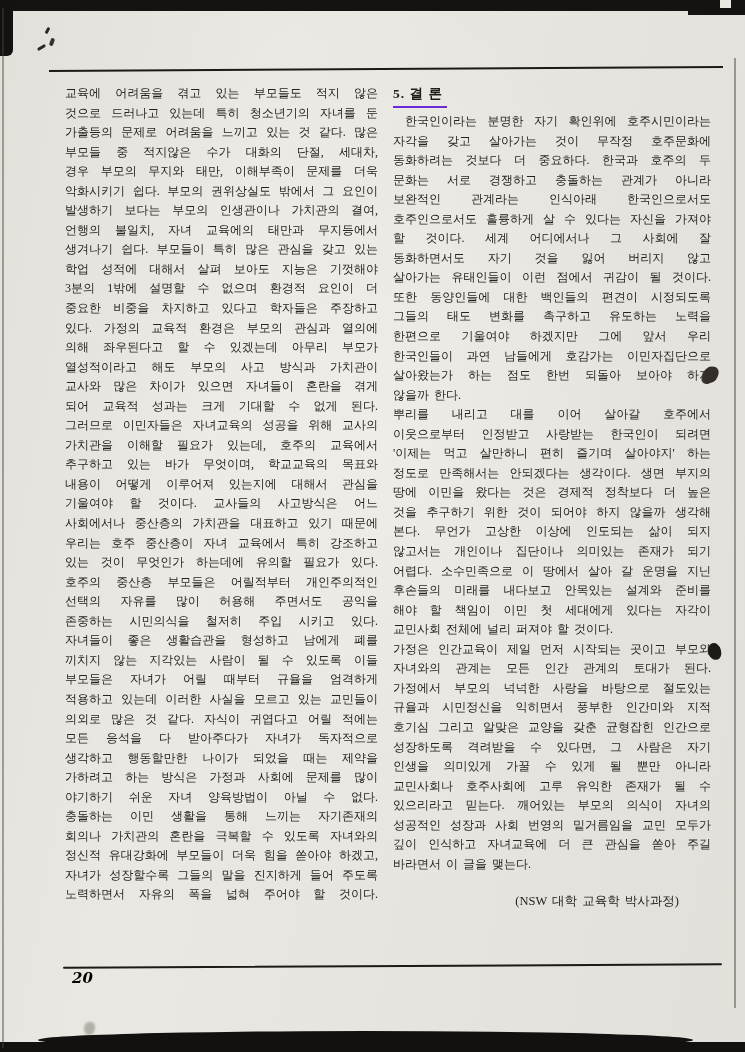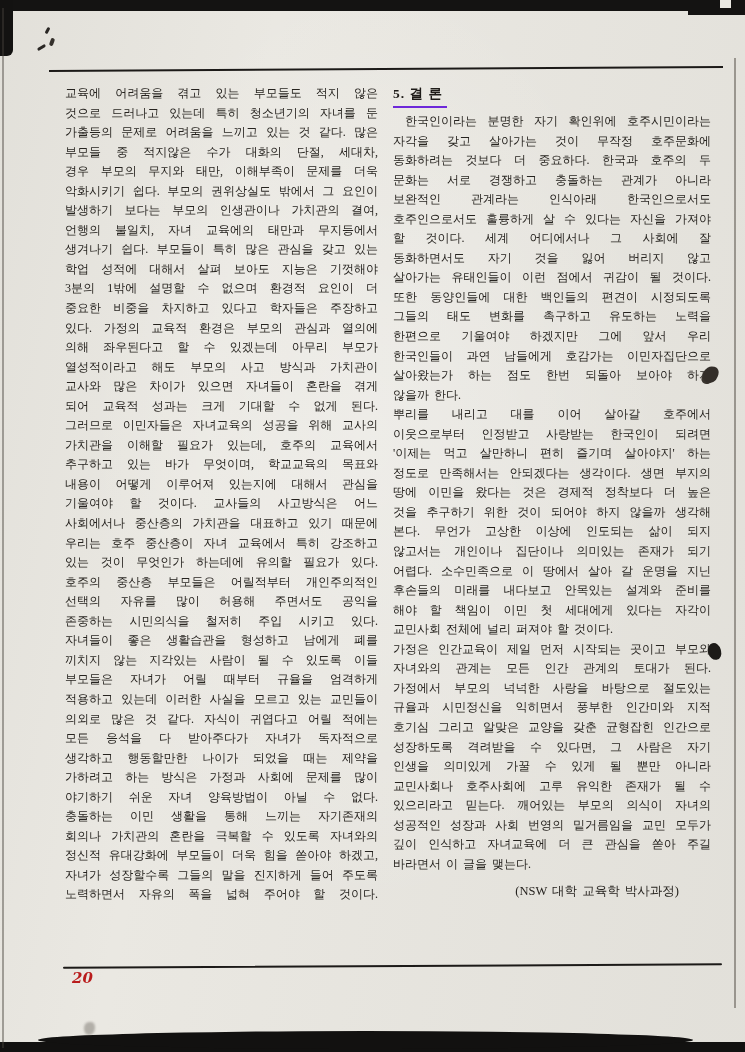--- a/index.html
+++ b/index.html
@@ -35,27 +35,27 @@
   }
   .column .line.flush{text-align-last:left;}
   .column .line.indent{padding-left:12px;}
   .col-left{left:65px;width:313px;}
   .col-right{left:393px;width:318px;}
   .heading{
     height:28px;line-height:20px;font-weight:bold;font-size:13.5px;color:#1e1b18;
   }
   .heading span{display:inline-block;border-bottom:2px solid #6d28d9;padding:0 4px 2px 0;letter-spacing:1px;}
   .attribution{
-    margin-top:9px;text-align:right;padding-right:32px;font-size:12.5px;color:#26231f;word-spacing:2px;
+    margin-top:19px;text-align:right;padding-right:32px;font-size:12.5px;color:#26231f;word-spacing:2px;
   }
   
   .page-number{
     position:absolute;left:72px;top:969px;
     font-family:"DejaVu Serif","Liberation Serif",serif;
-    font-style:italic;font-weight:bold;font-size:15px;color:#b91c1c;
+    font-style:italic;font-weight:bold;font-size:15px;color:#000000;
   }
   
   .blob-1{position:absolute;left:703px;top:366px;width:15px;height:17px;background:#332e29;border-radius:62% 38% 55% 45%;transform:rotate(18deg);box-shadow:-2px 4px 0 -2px #3a352f;}
   .blob-2{position:absolute;left:708px;top:643px;width:13px;height:17px;background:#1d1b18;border-radius:50% 50% 46% 54%;transform:rotate(-14deg);}
   .mark-1{position:absolute;left:46px;top:27px;width:3px;height:7px;background:#2a2724;transform:rotate(28deg);border-radius:2px;}
   .mark-2{position:absolute;left:37px;top:46px;width:9px;height:3px;background:#2a2724;transform:rotate(-32deg);border-radius:2px;}
   .mark-3{position:absolute;left:50px;top:38px;width:4px;height:8px;background:#35312c;transform:rotate(20deg);border-radius:2px;}
   .smudge{position:absolute;left:84px;top:1022px;width:11px;height:13px;background:rgba(95,90,82,.4);border-radius:50% 40% 60% 50%;filter:blur(1px);}
 </style>
 </head>

